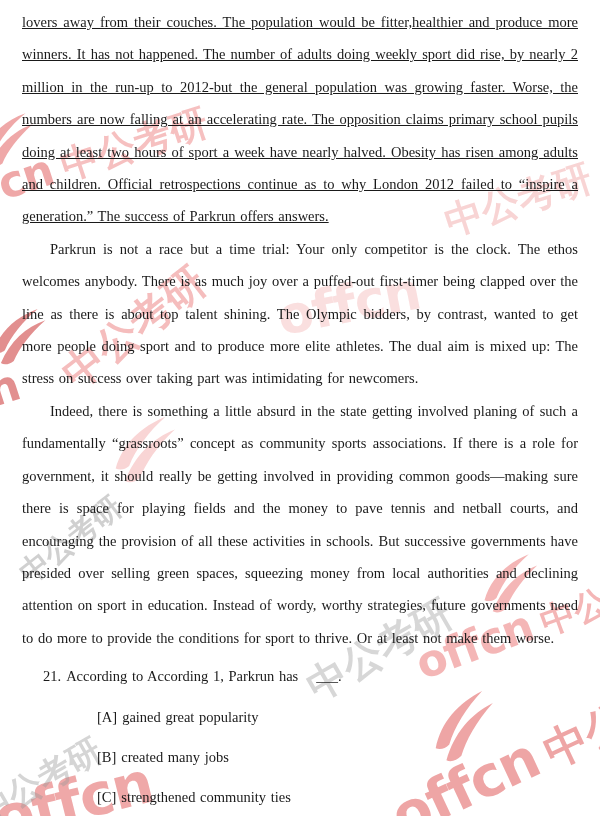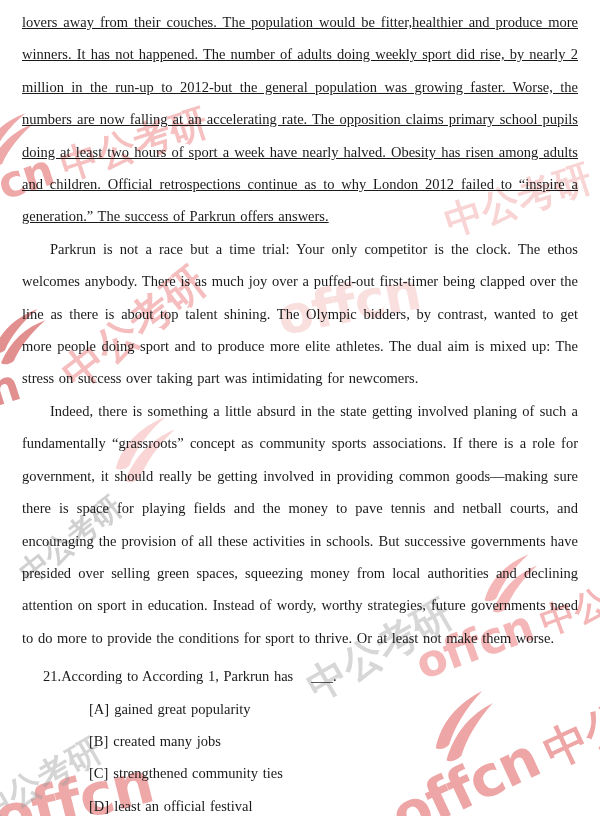--- a/index.html
+++ b/index.html
@@ -67,24 +67,24 @@
     font-size:14.5px;
     line-height:32.4px;
     word-spacing:1px;
     text-align:justify;
   }
   .doc p{margin:0;text-indent:28px;}
   .doc p.no-indent{text-indent:0;text-decoration:underline;}
 
   .question{margin-top:6px;padding-left:21px;text-align:left;}
   .q-stem{margin:0;text-indent:0 !important;}
-  .q-num{}
+  .q-num{margin-right:5px;}
   .q-blank{margin-left:18px;}
   .options{list-style:none;margin:0;padding:0 0 0 46px;}
-  .options li{margin:0;}
+  .options li{margin:8px;}
   .opt-label{margin-right:5px;}
 </style>
 </head>
 <body>
 
 <svg width="0" height="0" style="position:absolute" aria-hidden="true">
   <defs>
     <g id="swoosh" fill="currentColor">
       <path d="M2,44 C22,16 54,3 88,2 C60,13 36,29 20,47 C13,50 6,48 2,44 Z"></path>
       <path d="M8,64 C32,36 62,23 94,22 C64,35 42,51 28,67 C20,70 12,69 8,64 Z"></path>

